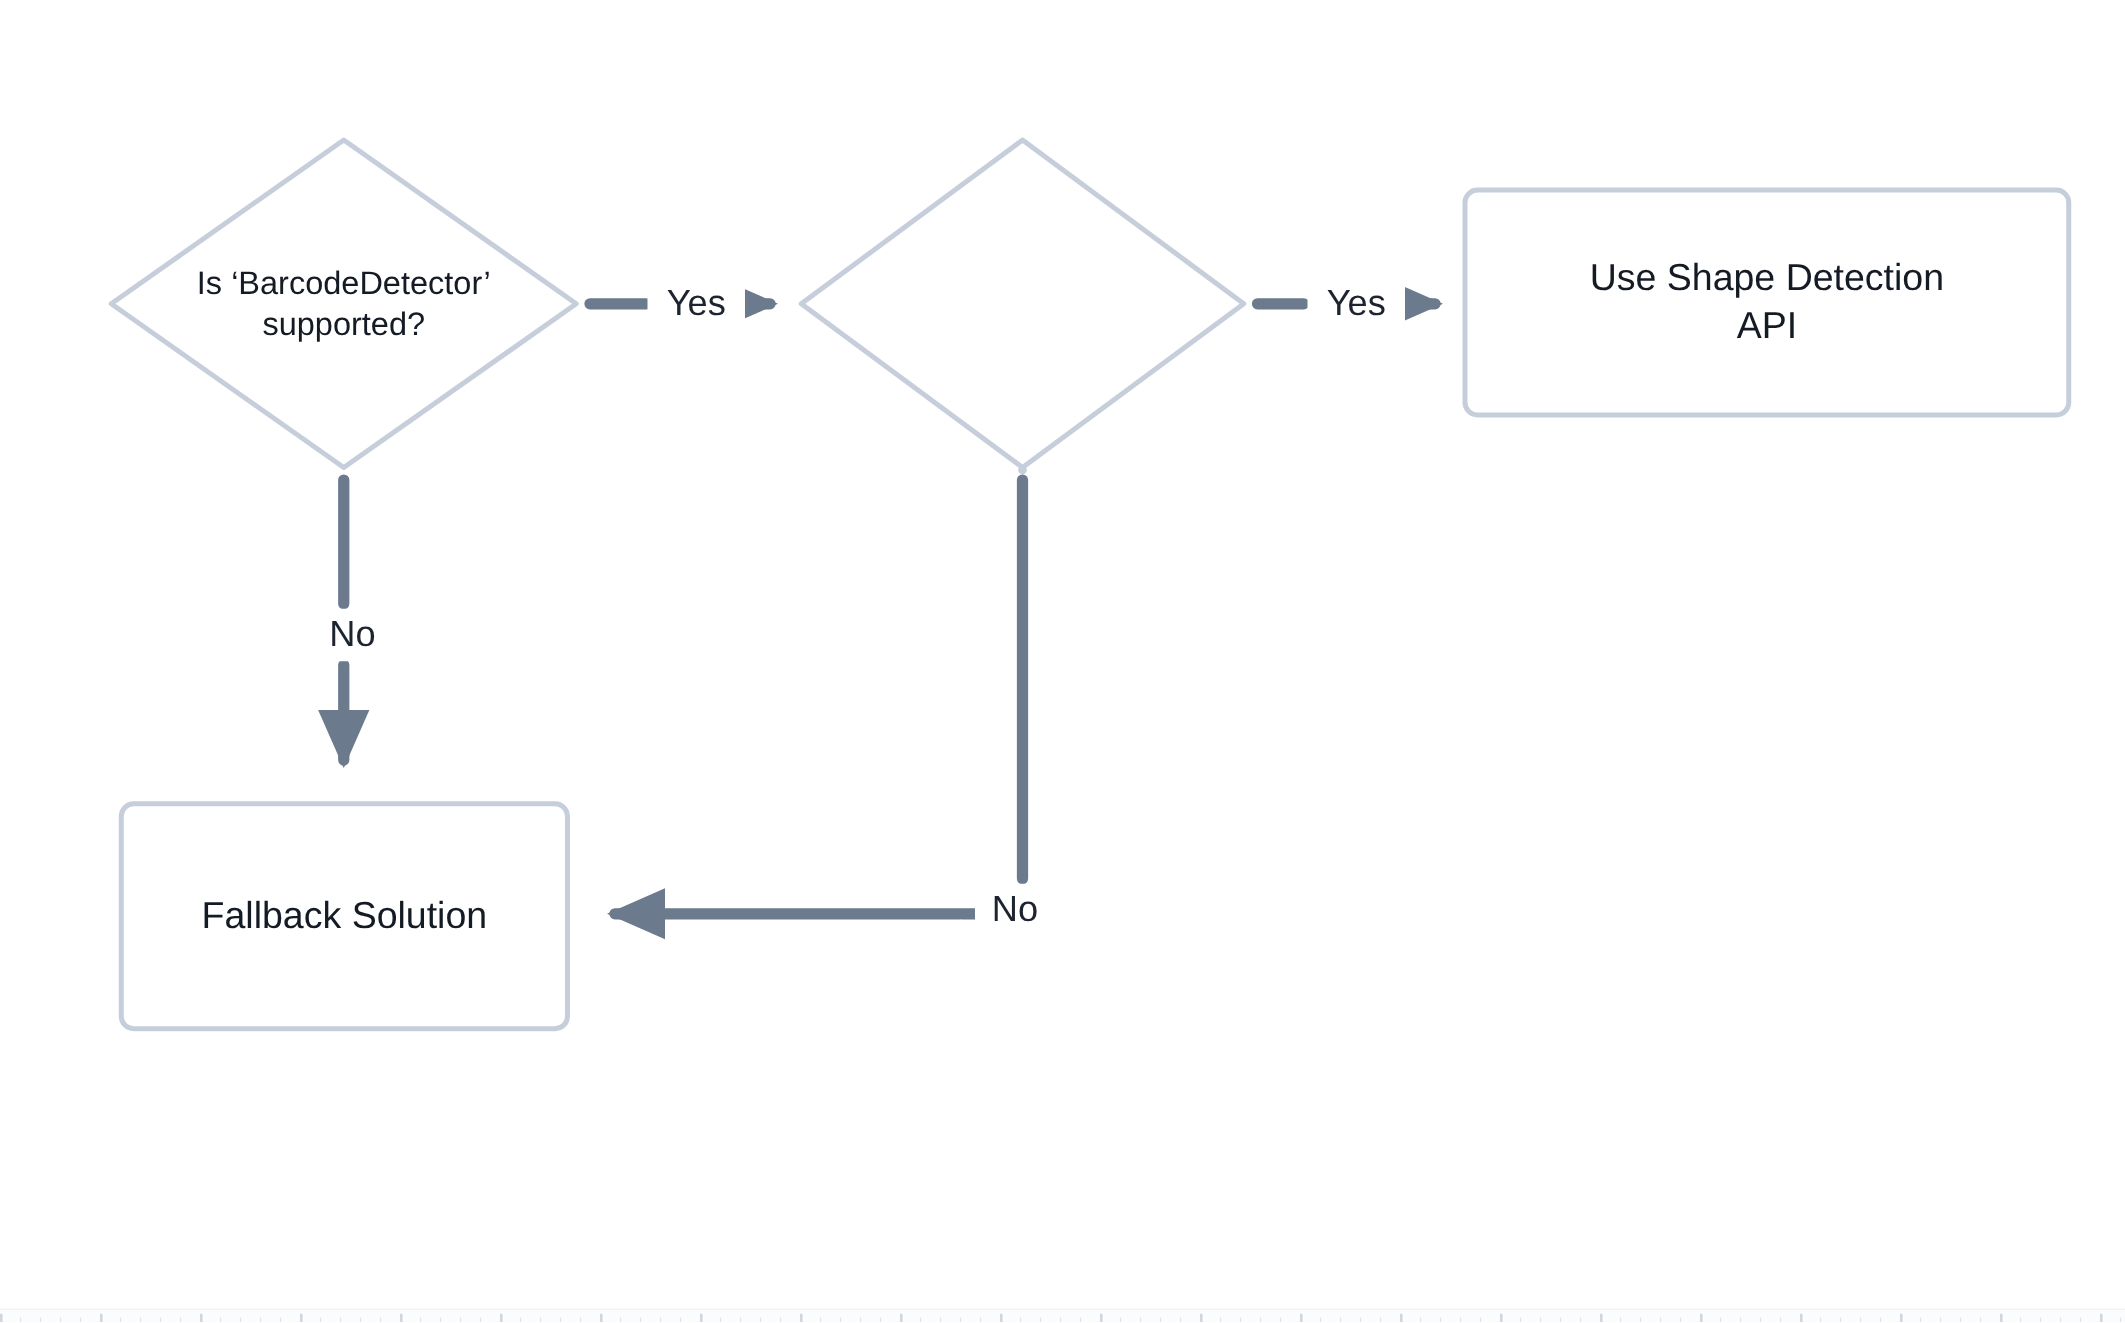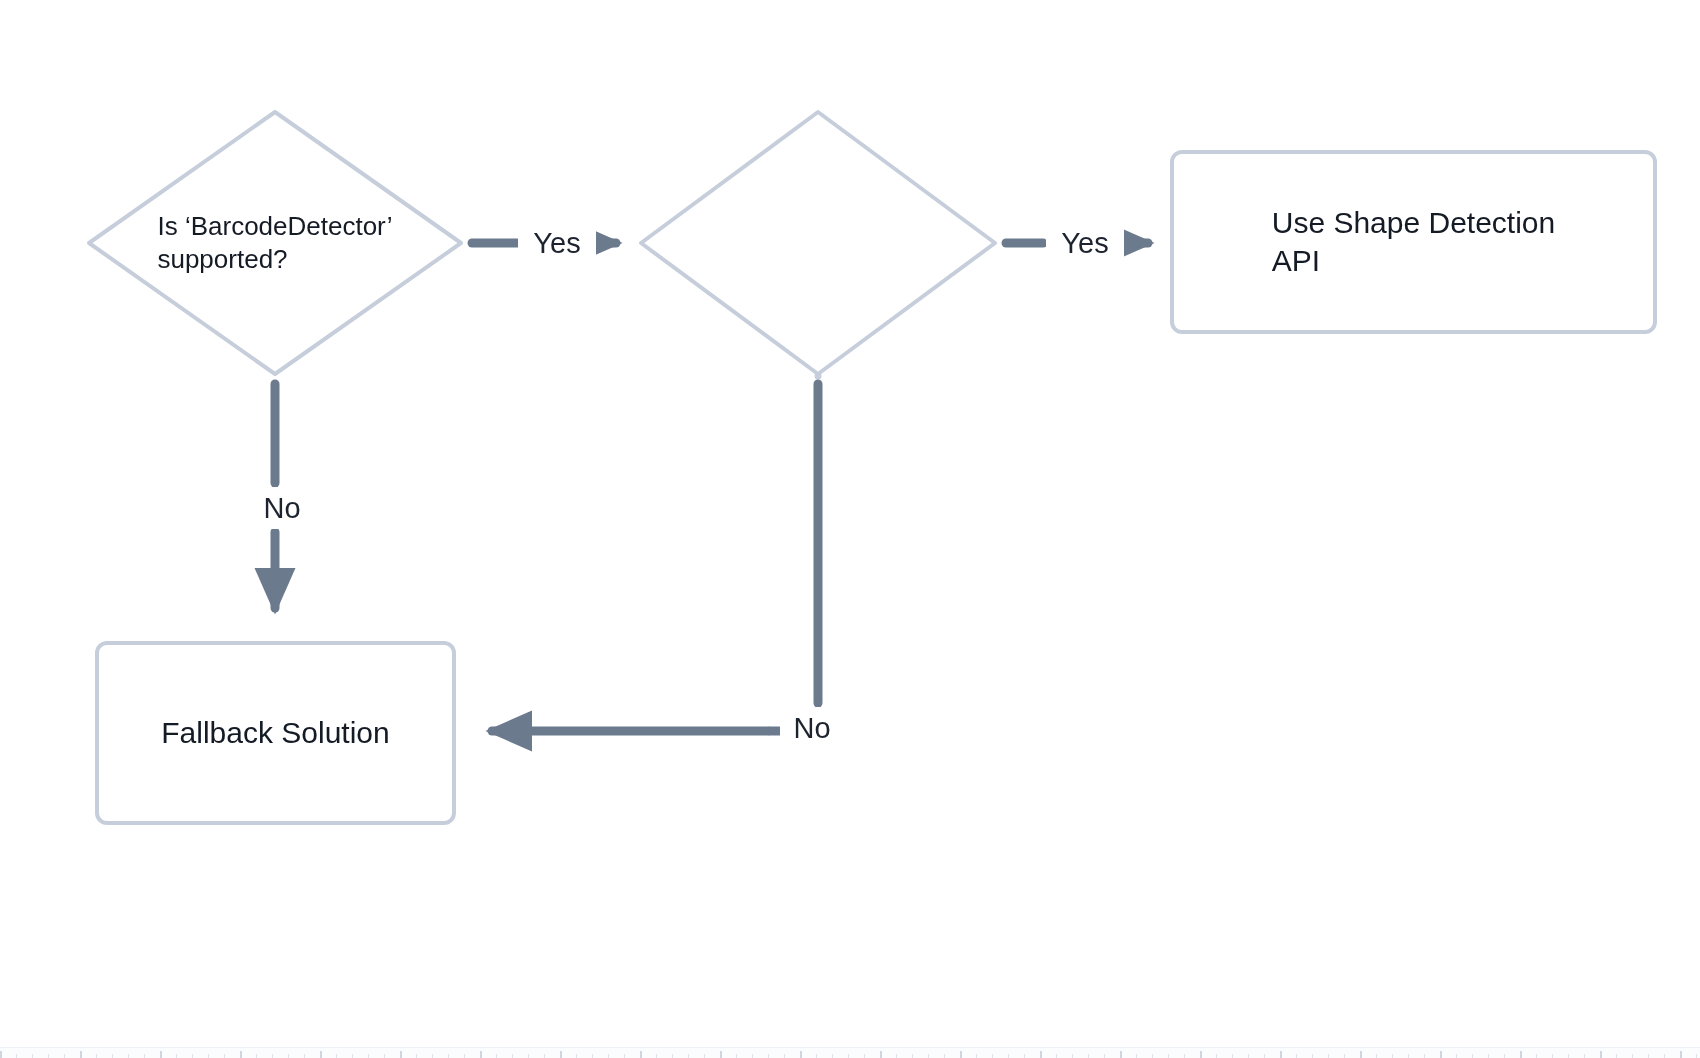--- a/index.html
+++ b/index.html
@@ -23,21 +23,21 @@
     left: 0;
     top: 0;
     width: 1700px;
     height: 1058px;
   }
   .node-label {
     position: absolute;
     display: flex;
     align-items: center;
     justify-content: center;
-    text-align: left;
+    text-align: center;
     color: #141b25;
     line-height: 1.28;
     white-space: pre-line;
     pointer-events: none;
   }
   .diamond-label {
     font-size: 26px;
   }
   .box-label {
     font-size: 30px;

